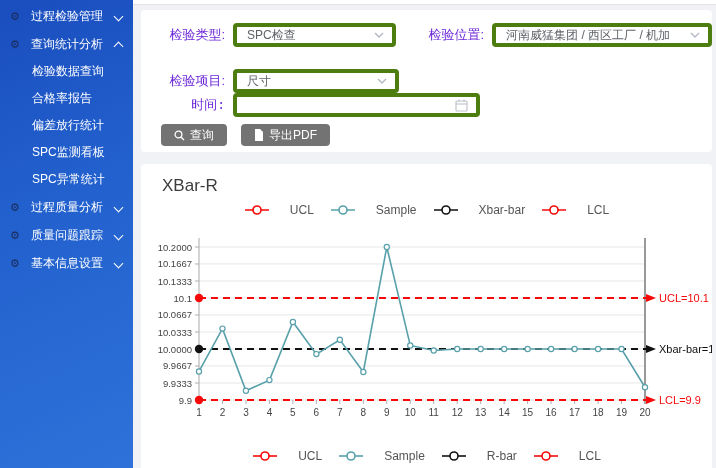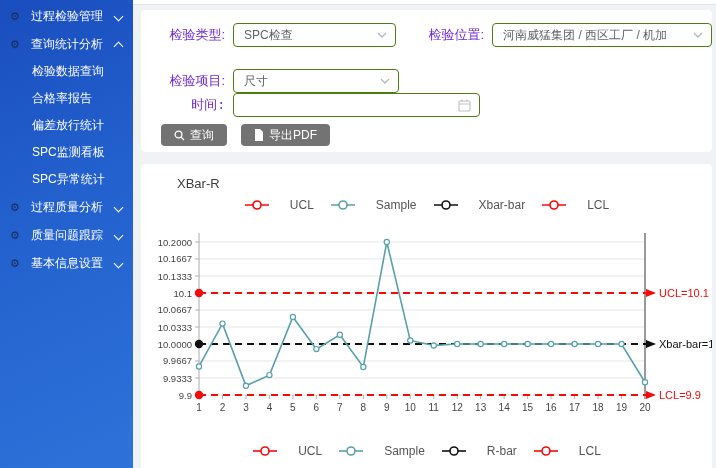--- a/index.html
+++ b/index.html
@@ -30,41 +30,41 @@
   .m-sub.active { background:#3c8cee; }
   
   .content { position:absolute; left:133px; top:0; right:0; bottom:0; }
   .topbar { height:5px; background:#fff; border-bottom:1px solid #e2e2e2; }
   .card { background:#fff; border-radius:4px; }
   .form-card { margin:5px 4px 0 8px; height:142px; padding:13px 0 10px 20px; }
   .frow { display:flex; align-items:center; margin-bottom:0; }
   .frow + .frow { margin-top:0; }
   .form-label { width:64px; text-align:right; margin-right:8px; color:#6d28d9; font-size:13px; flex-shrink:0; }
   .sel, .dateinput {
-    height:24px; border:1px solid #4d7c0f; border-radius:4px; background:#fff;
+    height:24px; border:4px solid #4d7c0f; border-radius:4px; background:#fff;
     display:flex; align-items:center; padding:0 8px 0 10px; color:#5f6368; font-size:12px;
     overflow:hidden; white-space:nowrap;
   }
   .sel .sel-text { flex:1; overflow:hidden; }
   .sel-1 { width:166px; }
   .sel-2 { width:224px; }
   .label-2 { margin-left:24px; }
   .dateinput { width:247px; }
   .dateinput input { border:none; outline:none; flex:1; font:inherit; color:inherit; min-width:0; }
   .caret { flex-shrink:0; margin-left:4px; }
   .btn-row { margin-top:7px; display:flex; align-items:center; }
   .btn {
     height:22px; padding:0 13px; border:none; border-radius:4px; background:#737373;
     color:#fff; font-size:12px; display:flex; align-items:center; gap:5px; cursor:pointer;
     font-family:"Liberation Sans", sans-serif;
   }
   .btn + .btn { margin-left:14px; }
   
   .chart-card { margin:12px 4px 0 8px; height:310px; padding:12px 0 0 0; position:relative; overflow:hidden; }
-  .chart-title { margin-left:36px; font-size:13px; color:#3c3c3c; }
+  .chart-title { margin-left:21px; font-size:17px; color:#3c3c3c; }
   .legend-row { display:flex; justify-content:center; align-items:center; gap:16px; margin-top:7px; font-size:12px; color:#555; }
   .legend-item { display:flex; align-items:center; gap:20px; cursor:pointer; }
   svg.lg line { stroke-width:1.6; }
   svg.lg circle { stroke-width:1.6; fill:#fff; }
   .chart-wrap { margin:10px 0 0 10px; }
   .legend-bottom { margin-top:22px; }
 </style>
 </head>
 <body>
 

